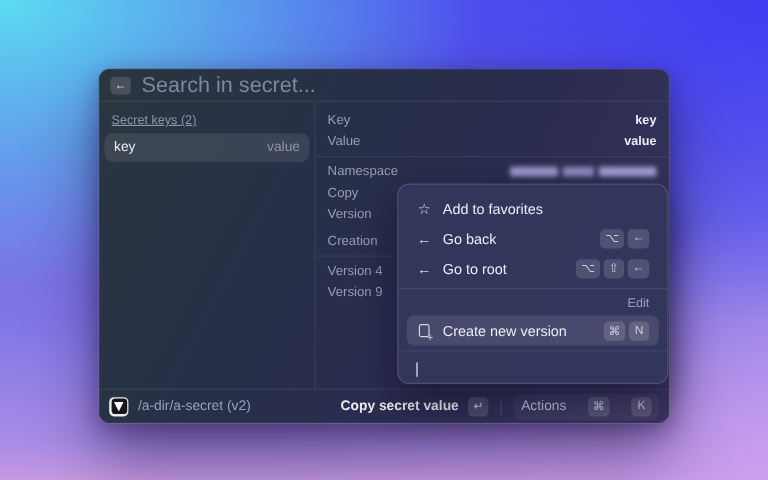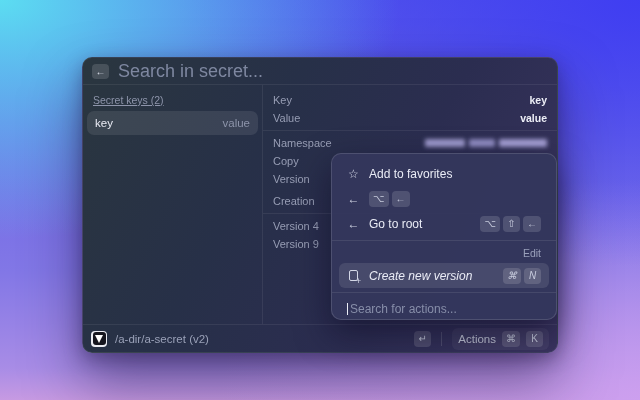--- a/index.html
+++ b/index.html
@@ -52,21 +52,21 @@
   .rd1 { width:40px; background:#9b97ca; }
   .rd2 { width:26px; background:#8e8ac0; }
   .rd3 { width:48px; background:#a29dd2; }
 
   
   .popup { position:absolute; left:248px; top:95px; width:226px; height:167px;
            background:rgba(52,55,92,.97); border:1px solid rgba(255,255,255,.13);
            border-radius:10px; padding:7px; box-shadow:0 14px 34px rgba(8,6,30,.5); z-index:5; }
   .menu-item { height:25px; display:flex; align-items:center; gap:9px; padding:0 8px;
                border-radius:6px; font-size:12px; color:#eaecf6; }
-  .menu-item.sel { background:rgba(255,255,255,.10);font-style:italic; }
+  .menu-item.sel { background:rgba(255,255,255,.10); }
   .mi-icon { width:13px; text-align:center; font-size:12px; color:#d3d7e6; flex:none; }
   .mi-label { flex:1; }
   .keys { display:flex; gap:3px; }
   .keycap { min-width:17px; height:16px; padding:0 4px; border-radius:4px;
             background:rgba(255,255,255,.14); color:#c8ccdd; font-size:10px;
             display:inline-flex; align-items:center; justify-content:center; }
   .pop-div { border:none; border-top:1px solid rgba(255,255,255,.09); margin:4px -7px; }
   .edit-label { font-size:10.5px; color:#9aa0bb; padding:2px 8px 4px;text-align:right; }
   .action-search { display:flex; align-items:center; padding:5px 8px 0; font-size:12px; color:#878ea9; }
   .caret { width:1px; height:12px; background:#eceef6; margin-right:2px; }
@@ -81,21 +81,21 @@
                border-top:1px solid rgba(255,255,255,.07);
                display:flex; align-items:center; gap:8px; padding:0 8px; }
   .vault-logo { width:16px; height:16px; border-radius:4px; background:#ecedf4; position:relative; flex:none; }
   .vault-logo::before { content:""; position:absolute; inset:1.5px; background:#16161f; border-radius:3px; }
   .vault-logo::after  { content:""; position:absolute; left:4px; right:4px; top:4.5px; height:8px;
                         background:#fff; clip-path:polygon(0 0,100% 0,50% 100%); }
   .sb-path { font-size:11.5px; color:#9aa1b8; }
   .sb-spacer { flex:1; }
   .sb-primary { font-size:11.5px; font-weight:bold; color:#eceef6; }
   .sb-vdiv { width:1px; height:14px; background:rgba(255,255,255,.14); margin:0 2px; }
-  .actions-group { display:flex; align-items:center; gap:6px; padding:3px 6px;
+  .actions-group { display:flex; align-items:center; gap:18px; padding:3px 6px;
                    border-radius:6px; background:rgba(255,255,255,.05); }
   .sb-actions { font-size:11.5px; color:#c2c6d6; }
 </style>
 </head>
 <body>
 
 <div class="window">
 
   <div class="hdr">
     <div class="back-btn">
@@ -151,20 +151,21 @@
     </div>
   </div>
 
   <div class="popup">
     <div class="menu-item">
       <span class="mi-icon">☆</span>
       <span class="mi-label">Add to favorites</span>
     </div>
     <div class="menu-item">
       <span class="mi-icon">←</span>
+      <span class="mi-label">Go back</span>
       <span class="keys">
         <span class="keycap">⌥</span>
         <span class="keycap">←</span>
       </span>
     </div>
     <div class="menu-item">
       <span class="mi-icon">←</span>
       <span class="mi-label">Go to root</span>
       <span class="keys">
         <span class="keycap">⌥</span>
@@ -178,28 +179,28 @@
       <span class="newdoc-icon"></span>
       <span class="mi-label">Create new version</span>
       <span class="keys">
         <span class="keycap">⌘</span>
         <span class="keycap">N</span>
       </span>
     </div>
     <hr class="pop-div">
     <div class="action-search">
       <span class="caret"></span>
-      <span>Search for actions...</span>
     </div>
   </div>
 
   <div class="statusbar">
     <div class="vault-logo"></div>
     <div class="sb-path">/a-dir/a-secret (v2)</div>
     <div class="sb-spacer"></div>
+    <div class="sb-primary">Copy secret value</div>
     <span class="keycap">↵</span>
     <div class="sb-vdiv"></div>
     <div class="actions-group">
       <span class="sb-actions">Actions</span>
       <span class="keycap">⌘</span>
       <span class="keycap">K</span>
     </div>
   </div>
 
 </div>

